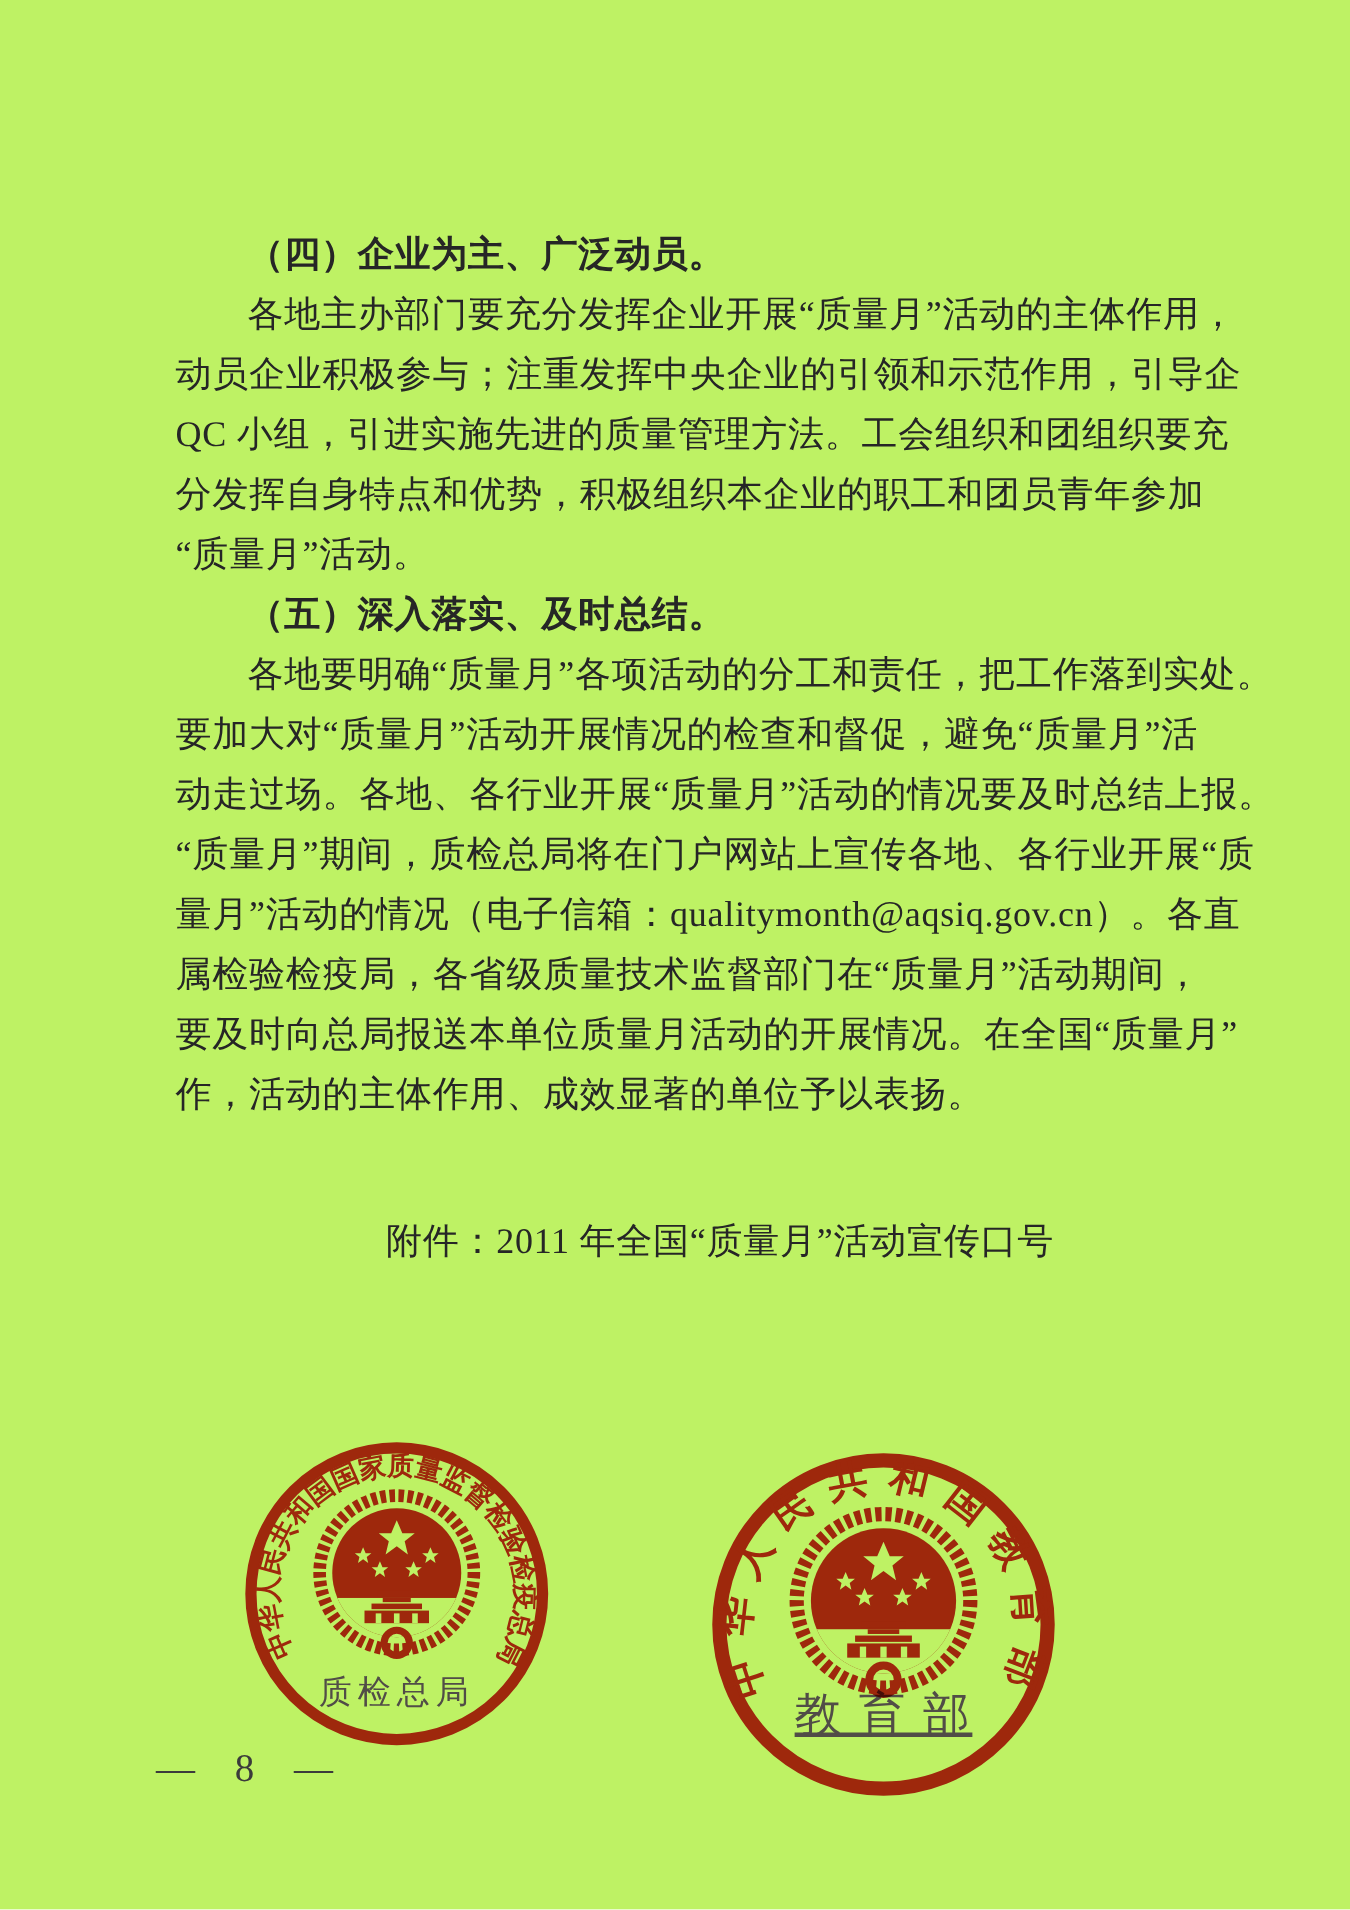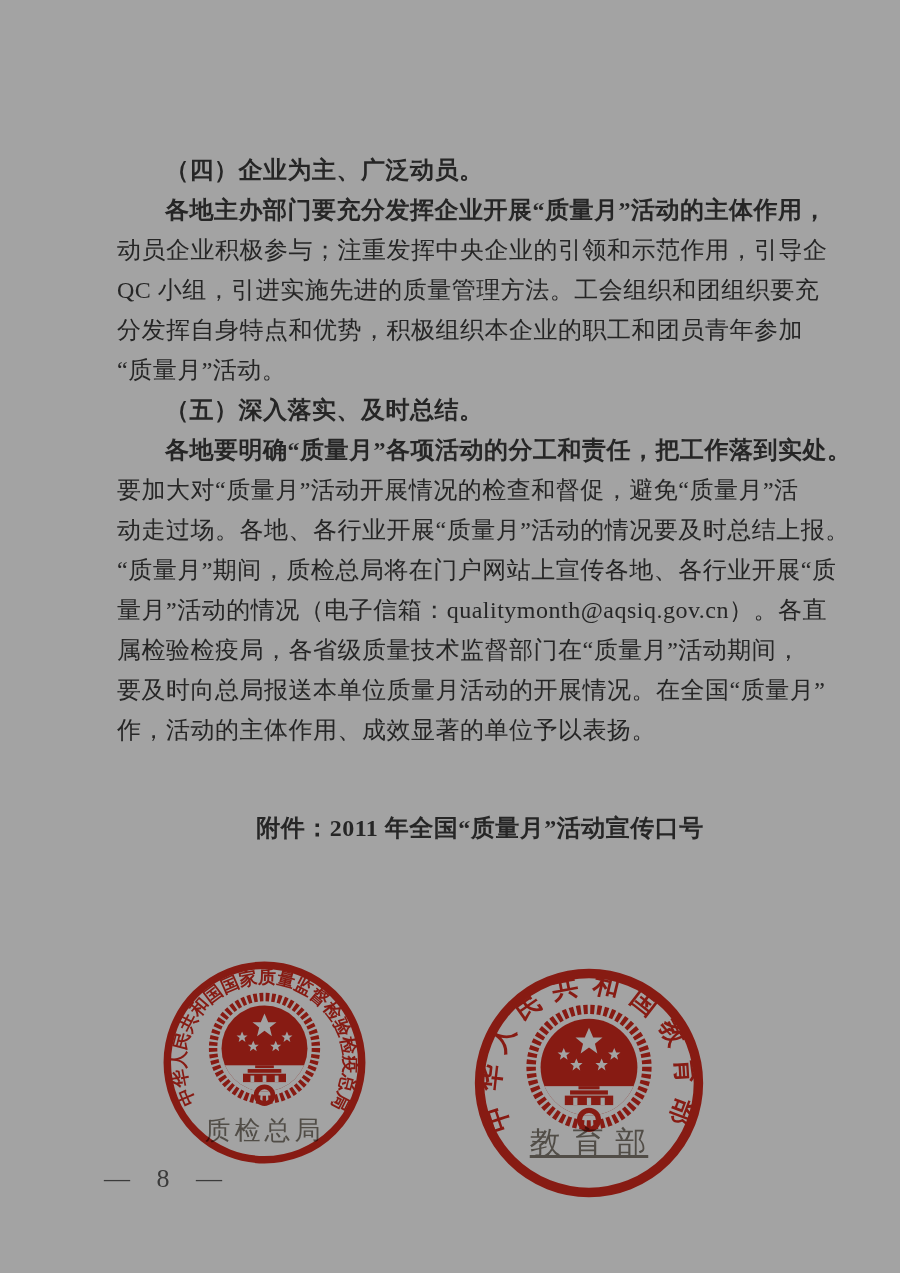--- a/index.html
+++ b/index.html
@@ -1,36 +1,36 @@
 <!DOCTYPE html>
 <html><head>
 <meta charset="utf-8">
 <style>
   * { margin:0; padding:0; box-sizing:border-box; }
   html,body { background:#ffffff; }
   .page {
     position:relative;
     width:900px; height:1273px;
-    background:#a3a3a3;
+    background:#bef264;
     overflow:hidden;
     font-family:"Liberation Serif","DejaVu Serif",serif;
     color:#262626;
   }
   .content {
     position:absolute;
     left:117px; top:150px; width:678px;
   }
   .line {
     font-size:24px;
     line-height:40px;
     height:40px;
     white-space:nowrap;
     letter-spacing:0.5px;
   }
-  .indent { padding-left:48px;font-weight:bold; }
+  .indent { padding-left:48px; }
   .para-heading {
     font-weight:bold;
     font-size:24px;
     line-height:40px;
     height:40px;
     padding-left:48px;
     letter-spacing:0.5px;
   }
   .attachment { margin-top:58px;text-align:center; }
 
@@ -38,21 +38,21 @@
   .seal { position:absolute; }
   .seal-left  { left:157px; top:955px;  width:215px; height:215px; }
   .seal-right { left:468px; top:962px;  width:242px; height:242px; }
   .agency-label {
     position:absolute; left:0; right:0;
     text-align:center;
     color:#514d47;
     font-family:"Liberation Serif","DejaVu Serif",serif;
     z-index:0;
   }
-  .seal-left  .agency-label { top:158px; font-size:26px; letter-spacing:4px; }
+  .seal-left  .agency-label { top:158px; font-size:22px; letter-spacing:4px; }
   .seal-right .agency-label { top:160px; font-size:31px; letter-spacing:2px;text-decoration:underline; }
   .seal svg {
     position:absolute; inset:0; width:100%; height:100%;
     mix-blend-mode:multiply;
     z-index:1;
   }
   .ring-text {
     font-family:"Liberation Sans","DejaVu Sans",sans-serif;
     font-weight:bold;
     fill:#d42a1d;

